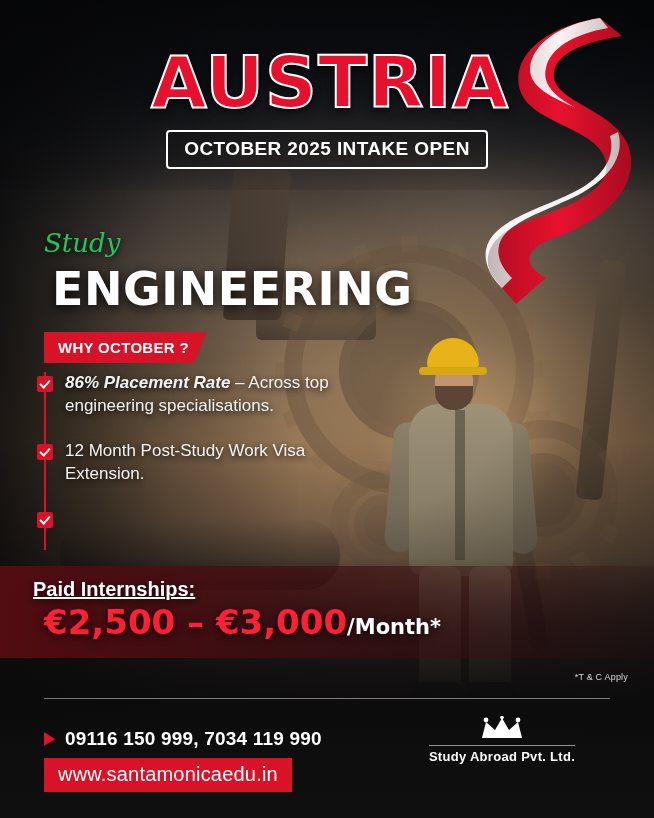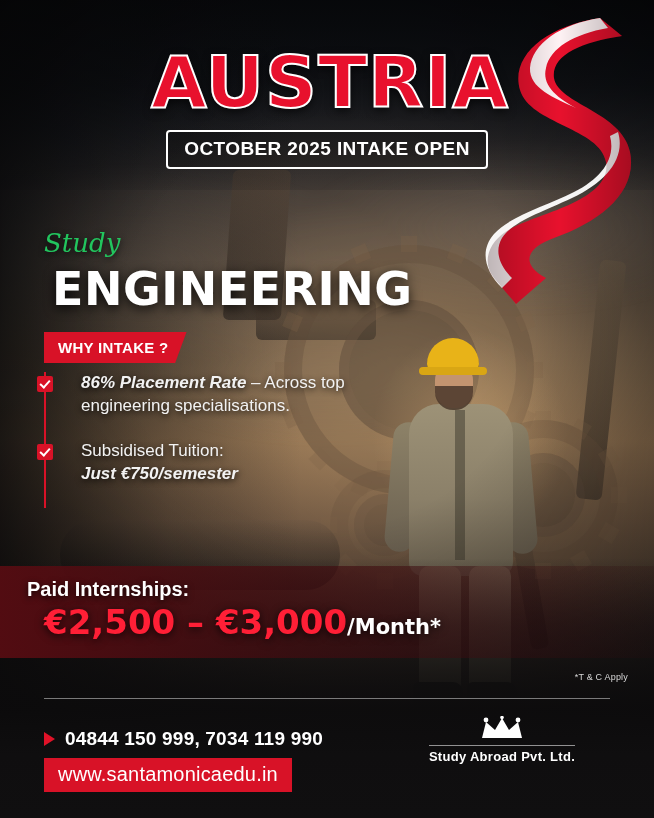--- a/index.html
+++ b/index.html
@@ -225,21 +225,21 @@
 
   
   .bullets {
     position: absolute; left: 44px; top: 372px; width: 340px;
     border-left: 2px solid #d81227;
     padding-left: 0;
   }
   .bullet {
     display: flex;
     align-items: flex-start;
-    gap: 28px;
+    gap: 12px;
     margin-bottom: 22px;
     padding-left: 0;
   }
   .check {
     flex: 0 0 auto;
     width: 16px; height: 16px;
     background: #d81227;
     margin-left: -9px;
     margin-top: 4px;
     position: relative;
@@ -264,25 +264,26 @@
     font-style: italic;
     font-weight: 700;
   }
 
   
   .internship-band {
     position: absolute; left: 0; right: 0; top: 566px; height: 92px;
     background: linear-gradient(90deg, rgba(88,12,18,0.92) 0%, rgba(66,12,16,0.72) 45%, rgba(40,12,14,0.20) 100%);
   }
   .internship-label {
-    position: absolute; left: 27px; top: 578px;
+    position: absolute; left: 33px; top: 578px;
     color: #ffffff;
     font-size: 20px;
     font-weight: 700;
     text-shadow: 0 2px 6px rgba(0,0,0,0.8);
+    text-decoration: underline;
   }
   .internship-amount {
     position: absolute; left: 44px; top: 602px;
     font-family: "DejaVu Sans", sans-serif;
     font-size: 34px;
     font-weight: 700;
     color: #ff1f36;
     text-shadow: 0 2px 8px rgba(0,0,0,0.75);
     white-space: nowrap;
   }
@@ -490,54 +491,56 @@
   </svg>
 
   <div class="headline">
     <div class="country">AUSTRIA</div>
     <div class="intake-badge">OCTOBER 2025 INTAKE OPEN</div>
   </div>
 
   <div class="study-word">Study</div>
   <div class="engineering-word">ENGINEERING</div>
 
-  <div class="why-tag">WHY INTAKE ?</div>
+  <div class="why-tag">WHY OCTOBER ?</div>
 
   <div class="bullets">
 
     <div class="bullet">
       <span class="check"></span>
       <span class="bullet-text">
         <span class="em">86% Placement Rate</span><span> – Across top engineering specialisations.</span>
       </span>
     </div>
 
-
     <div class="bullet">
       <span class="check"></span>
       <span class="bullet-text">
-        <span>Subsidised Tuition:</span><br>
-        <span class="em">Just €750/semester</span>
+        <span>12 Month Post-Study Work Visa Extension.</span>
       </span>
+    </div>
+
+    <div class="bullet">
+      <span class="check"></span>
     </div>
 
   </div>
 
   <div class="internship-band"></div>
   <div class="internship-label">Paid Internships:</div>
   <div class="internship-amount">
     <span>€2,500 – €3,000</span><span class="permonth">/Month*</span>
   </div>
   <div class="tc-apply">*T &amp; C Apply</div>
 
   <div class="divider"></div>
 
   <div class="phone-row">
     <span class="tri"></span>
-    <span class="phone-text">04844 150 999, 7034 119 990</span>
+    <span class="phone-text">09116 150 999, 7034 119 990</span>
   </div>
 
   <div class="website">www.santamonicaedu.in</div>
 
   <div class="logo">
     <svg class="logo-crown" width="44" height="24" viewBox="0 0 44 24">
       <path d="M2 22 L6 6 L15 14 L22 2 L29 14 L38 6 L42 22 Z" fill="#ffffff"></path>
       <circle cx="6" cy="4" r="2.4" fill="#ffffff"></circle>
       <circle cx="22" cy="1.6" r="1.8" fill="#ffffff"></circle>
       <circle cx="38" cy="4" r="2.4" fill="#ffffff"></circle>

